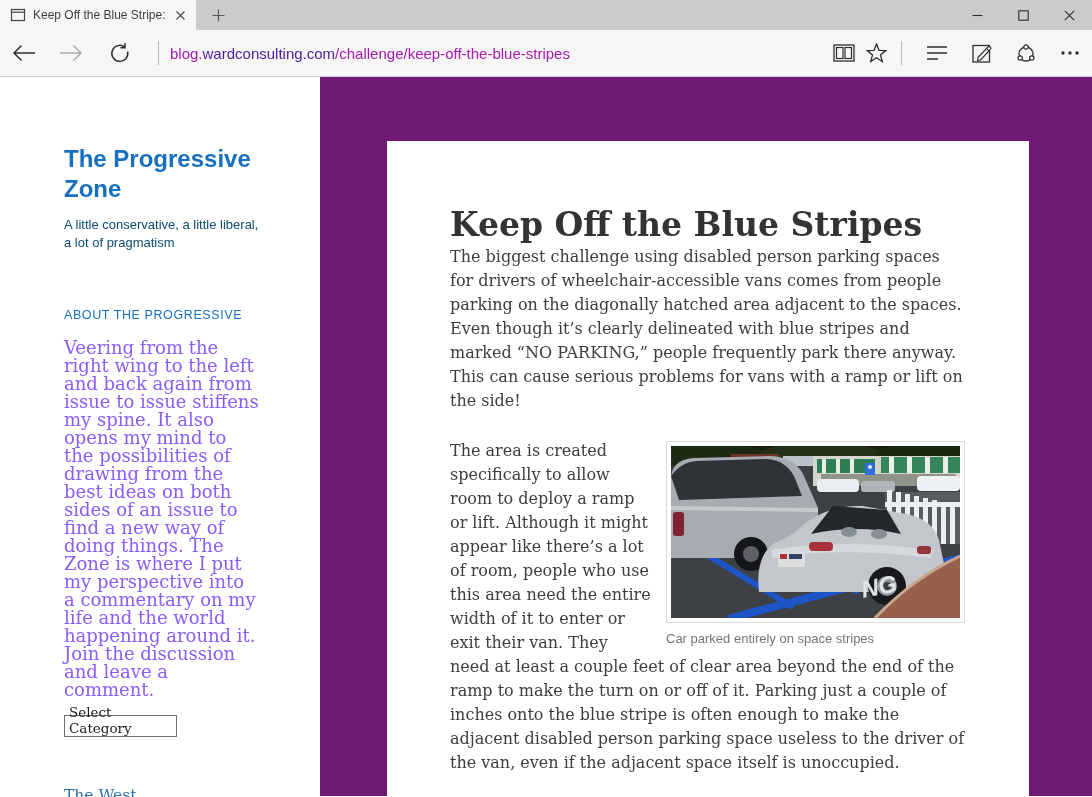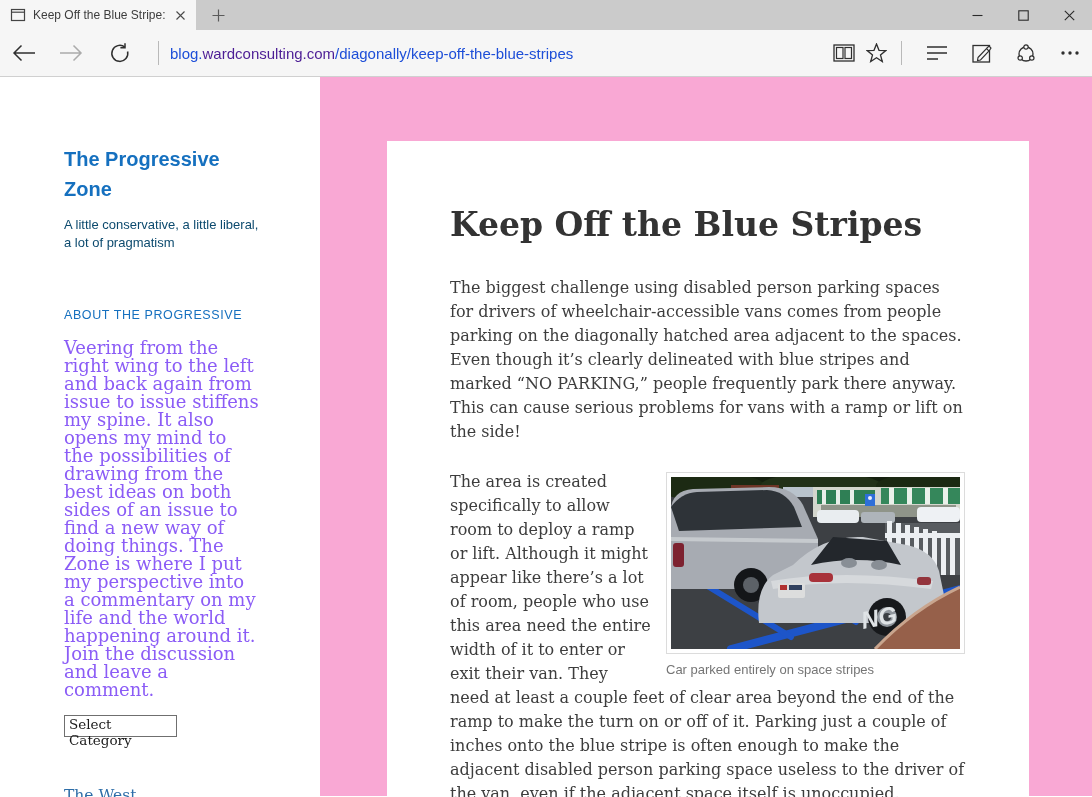--- a/index.html
+++ b/index.html
@@ -16,45 +16,45 @@
   .newtab { position:absolute; left:203px; top:0; width:30px; height:30px;
             display:flex; align-items:center; justify-content:center; }
   .wincontrols { position:absolute; right:0; top:0; height:30px; display:flex; }
   .winbtn { width:46px; height:30px; display:flex; align-items:center; justify-content:center; }
 
   .toolbar { position:relative; height:47px; background:#f6f6f6; border-bottom:1px solid #d0d0d0; }
   .tbtn { position:absolute; top:13px; width:26px; height:20px; display:flex; align-items:center; justify-content:center; }
   .tb-divider { position:absolute; top:11px; width:1px; height:24px; background:#b9b9b9; }
   .addressbar { position:absolute; left:170px; top:0; height:46px; width:640px;
                 display:flex; align-items:center; font-size:15px; white-space:nowrap; overflow:hidden; }
-  .url-gray { color:#1d4ed8; } .url-domain { color:#4c1d95; }
+  .url-gray { color:#a21caf; } .url-domain { color:#4c1d95; }
 
   
   .viewport { position:relative; height:719px; display:flex; }
 
   
   .sidebar { width:320px; background:#fff; padding:67px 0 0 64px; flex:0 0 auto; }
-  .site-title { width:200px; font-size:20px; line-height:30px; font-weight:bold; color:#1570bf; cursor:pointer; }
+  .site-title { width:200px; font-size:24px; line-height:30px; font-weight:bold; color:#1570bf; cursor:pointer; }
   .tagline { width:200px; margin-top:12px; font-size:13px; line-height:18px; color:#0c4a6e; }
   .widget-heading { margin-top:56px; font-size:12.5px; font-weight:normal; letter-spacing:.6px; color:#1570bf; }
   .about-text { width:196px; margin-top:17px; font-family:"DejaVu Serif", serif;
                 font-size:18px; line-height:18px; color:#8b5cf6; hyphens:auto; }
   .topics-heading { margin-top:53px; }
   .cat-select { margin-top:16px; width:113px; height:22px; border:1px solid #6f6f6f; background:#fff;
-                display:flex; align-items:flex-start; justify-content:space-between; padding:0 5px 0 4px;
+                display:flex; align-items:flex-end; justify-content:space-between; padding:0 5px 0 4px;
                 font-family:"DejaVu Serif", serif; font-size:13.5px; color:#1a1a1a; cursor:default;gap:48px; }
   .recent-cat { margin-top:49px; font-family:"DejaVu Serif", serif; font-size:15.5px; color:#2d6da8; cursor:pointer; }
 
   
-  .bluearea { flex:1 1 auto; background:#f9a8d4; position:relative; }
+  .bluearea { flex:1 1 auto; background:#701a75; position:relative; }
   .card { position:absolute; left:67px; top:64px; width:642px; min-height:700px; background:#fff;
           padding:64px 63px 60px 63px; }
   .article-title { font-family:"DejaVu Serif", serif; font-weight:bold; font-size:33px; line-height:40px; color:#333; }
   .body-text { font-family:"DejaVu Serif", serif; font-size:16px; line-height:24px; color:#3d3d3d; hyphens:auto; }
-  .p1 { margin-top:31px; }
+  .p1 { }
   .p2wrap { margin-top:26px; }
   .photo-figure { float:right; width:300px; margin:2px 0 8px 14px; }
   .photo-frame { border:1px solid #dcdcdc; background:#fff; padding:4px; width:299px; }
   .photo-frame svg { display:block; }
   .photo-caption { margin-top:8px; font-size:13px; color:#757575; font-family:"Liberation Sans", sans-serif; }
 
   svg.icon { display:block; }
 </style>
 </head>
 <body>
@@ -114,21 +114,21 @@
       <svg class="icon" width="22" height="22" viewBox="0 0 22 22">
           <path d="M15.9,5.2 A8,8 0 1 0 18.6,9.5" fill="none" stroke="#2f2f2f" stroke-width="1.5"></path>
           <path d="M16,1.2 L16,5.8 L11.4,5.8" fill="none" stroke="#2f2f2f" stroke-width="1.5"></path>
         </svg>
     </div>
     <div class="tb-divider" style="left:158px"></div>
 
     <div class="addressbar">
       <span class="url-gray">blog.</span>
         <span class="url-domain">wardconsulting.com</span>
-        <span class="url-gray">/diagonally/keep-off-the-blue-stripes</span>
+        <span class="url-gray">/challenge/keep-off-the-blue-stripes</span>
     </div>
 
     <div class="tbtn" style="left:831px">
       <svg class="icon" width="22" height="18" viewBox="0 0 22 18">
           <rect x="1" y="1" width="20" height="16" fill="none" stroke="#2f2f2f" stroke-width="1.3"></rect>
           <rect x="3.5" y="3.5" width="6.5" height="11" fill="none" stroke="#2f2f2f" stroke-width="1.2"></rect>
           <rect x="12" y="3.5" width="6.5" height="11" fill="none" stroke="#2f2f2f" stroke-width="1.2"></rect>
         </svg>
     </div>
     <div class="tbtn" style="left:863px">

